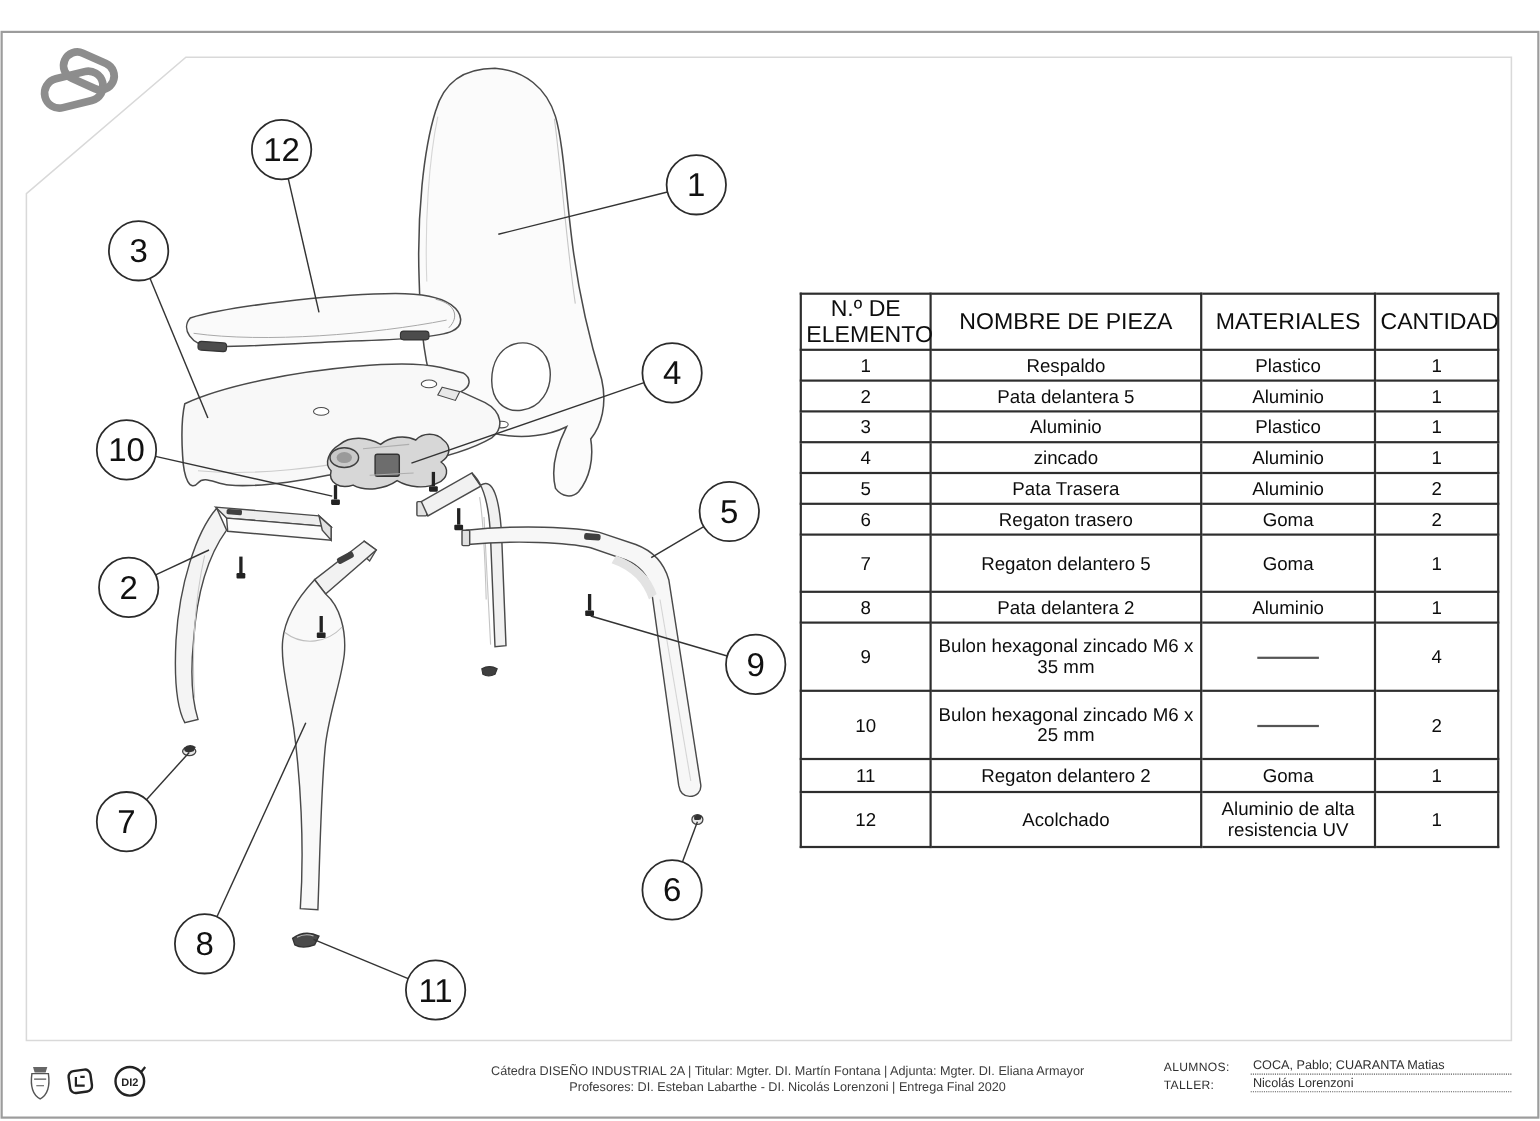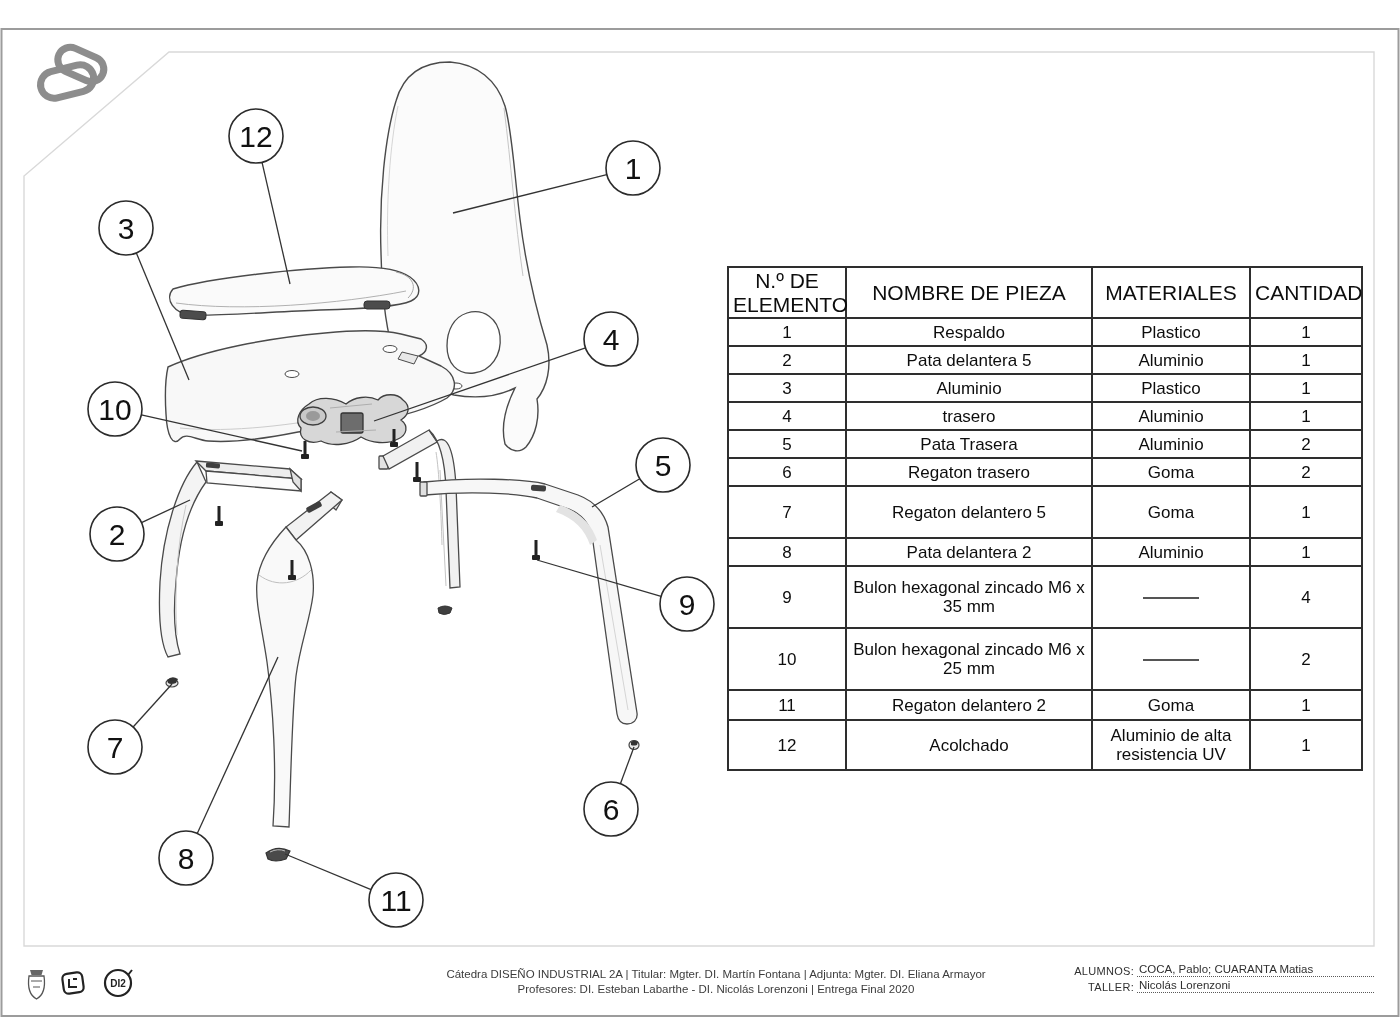--- a/index.html
+++ b/index.html
@@ -20,21 +20,21 @@
   .bom tbody tr:nth-child(9),.bom tbody tr:nth-child(10){height:62px;}
   .bom tbody tr:nth-child(11){height:30px;}
   .bom tbody tr:nth-child(12){height:50px;}
   .dashline{display:inline-block;width:56px;border-top:2px solid #555;vertical-align:middle;}
 
   
   .credits{position:absolute;left:416px;top:967px;width:600px;text-align:center;
            font-size:11.5px;line-height:15px;color:#3c3c3c;}
   .students{position:absolute;left:1058px;top:963px;width:316px;font-size:11px;color:#2f2f2f;}
   .students .frow{display:flex;align-items:flex-end;margin-bottom:2px;}
-  .students .flabel{width:76px;text-align:right;letter-spacing:.3px;padding-right:3px;white-space:nowrap;}
+  .students .flabel{width:76px;letter-spacing:.3px;padding-right:3px;white-space:nowrap;}
   .students .fvalue{flex:1;border-bottom:1.5px dotted #5a5a5a;padding:0 2px 1px 2px;
                     font-size:11.5px;white-space:nowrap;overflow:hidden;}
 </style>
 </head>
 <body>
 
 <svg id="sheet-svg" width="1400" height="1019" viewBox="0 0 1400 1019" style="position:absolute;left:0;top:0;">
 
   <rect x="1.5" y="29" width="1397" height="987" fill="none" stroke="#9c9c9c" stroke-width="2"></rect>
   <path d="M169,52 L1374,52 L1374,946 L24,946 L24,176 Z" fill="none" stroke="#d9d9d9" stroke-width="1.4"></path>
@@ -248,21 +248,21 @@
           <td>1</td>
         </tr>
         <tr>
           <td>3</td>
           <td>Aluminio</td>
           <td>Plastico</td>
           <td>1</td>
         </tr>
         <tr>
           <td>4</td>
-          <td>trasero</td>
+          <td>zincado</td>
           <td>Aluminio</td>
           <td>1</td>
         </tr>
         <tr>
           <td>5</td>
           <td>Pata Trasera</td>
           <td>Aluminio</td>
           <td>2</td>
         </tr>
         <tr>

